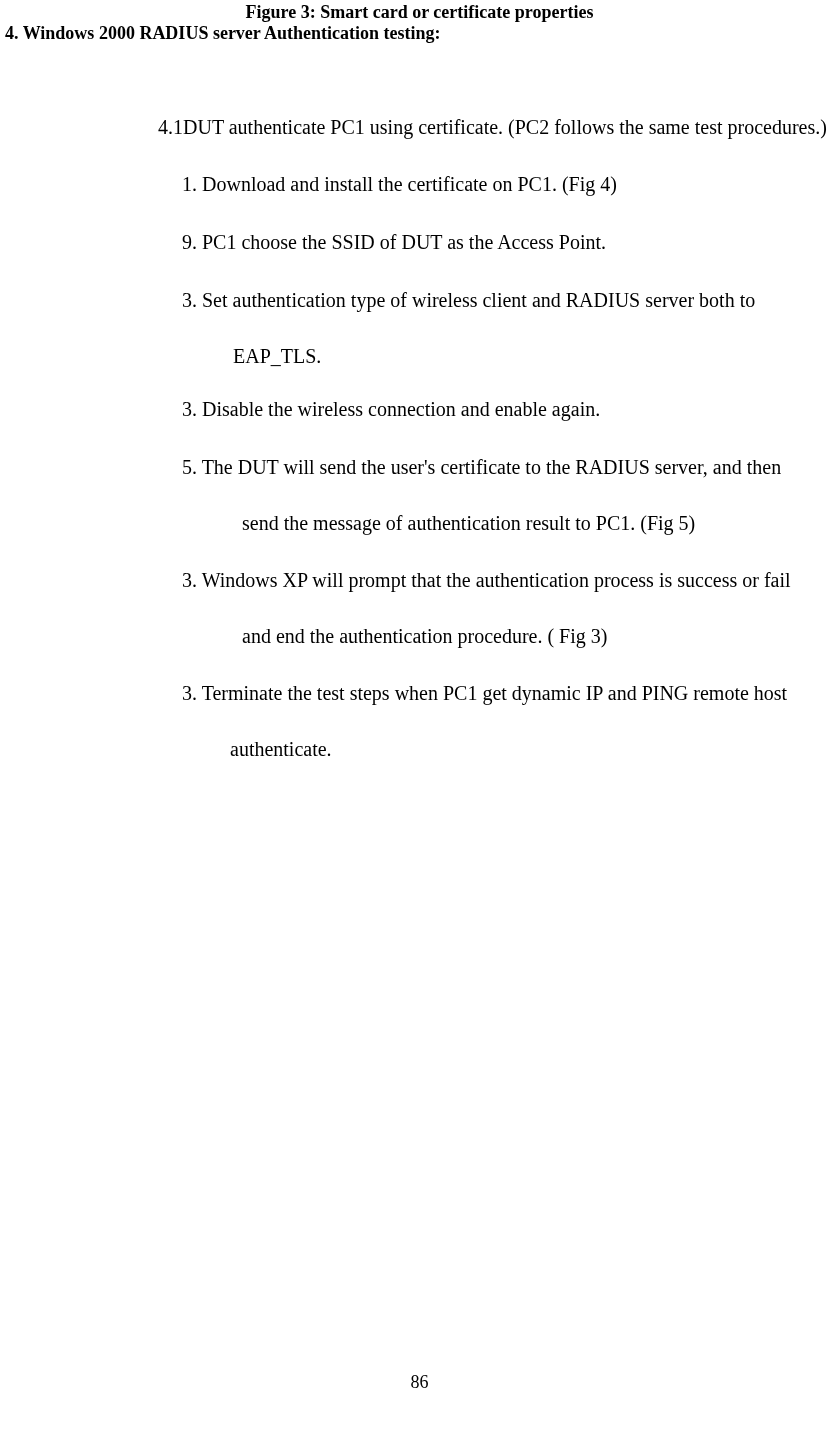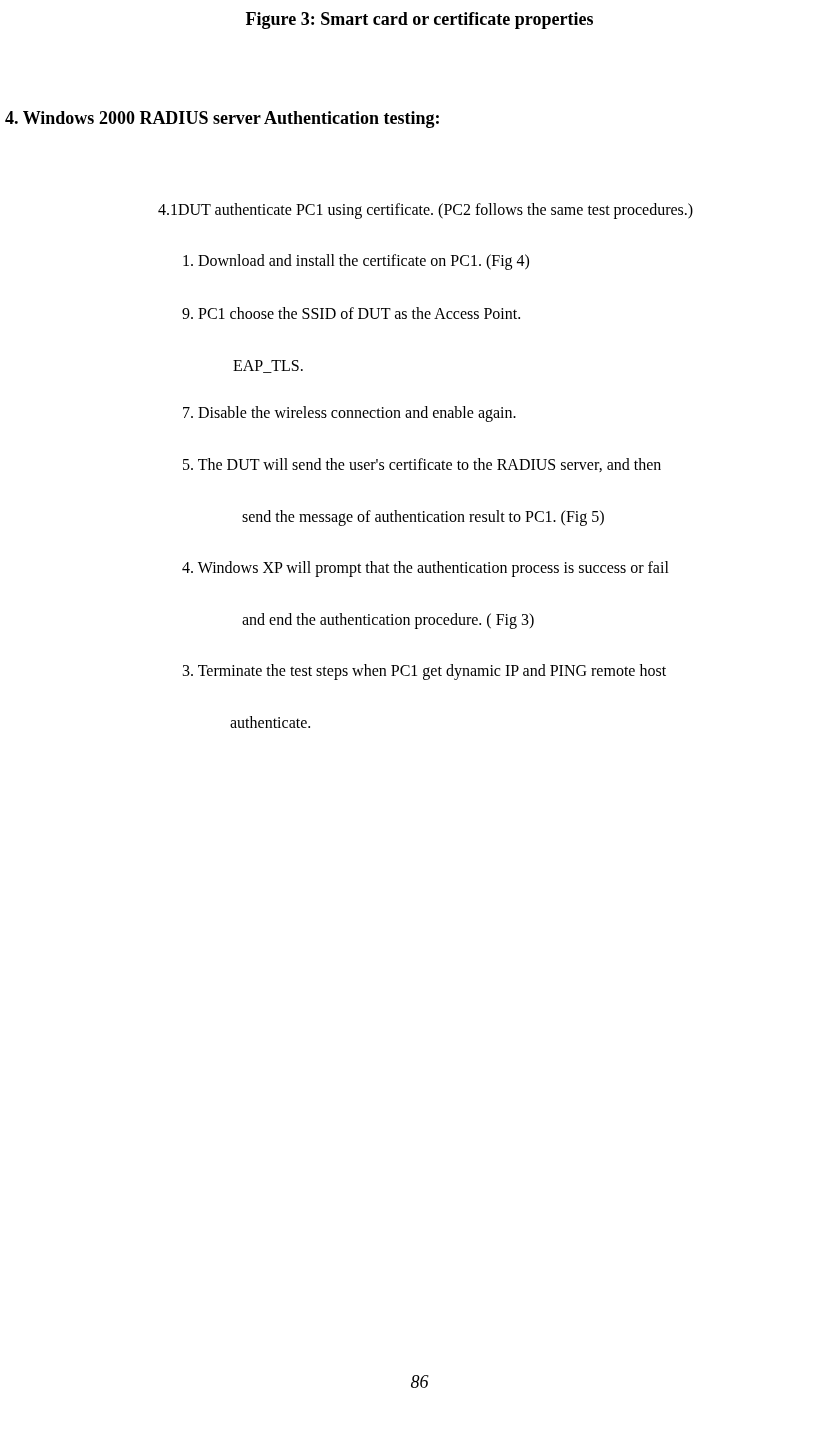--- a/index.html
+++ b/index.html
@@ -12,32 +12,31 @@
       height: 1433px;
       background: #ffffff;
       font-family: "Times New Roman", Times, serif;
       color: #000000;
       position: relative;
     }
     .figure-caption {
       text-align: center;
       font-weight: bold;
       font-size: 18px;
-      margin-top: 9px;
+      margin-top: 2px;
     }
     .section-heading {
       font-weight: bold;
       font-size: 18px;
-      margin-top: 78px;
       margin-left: 5px;
     }
     .content-block {
       margin-top: 72px;
       margin-left: 158px;
-      font-size: 16px;
+      font-size: 20px;
     }
     .intro-line {
       margin-bottom: 32px;
     }
     .step-line {
       margin-left: 24px;
       margin-bottom: 32px;
       line-height: 1.3;
     }
     .continuation-1 {
@@ -51,38 +50,38 @@
     .continuation-3 {
       margin-left: 72px;
       margin-bottom: 32px;
     }
     .page-number {
       position: absolute;
       bottom: 40px;
       width: 100%;
       text-align: center;
       font-size: 18px;
-      font-style: italic;
     }
   </style>
 </head>
 <body>
 
 <div class="figure-caption">Figure 3: Smart card or certificate properties</div>
 
 <div class="section-heading">4. Windows 2000 RADIUS server Authentication testing:</div>
 
 <div class="content-block">
   <div class="intro-line">4.1DUT authenticate PC1 using certificate. (PC2 follows the same test procedures.)</div>
 
   <div class="step-line">1.  Download and install the certificate on PC1. (Fig 4)</div>
   <div class="step-line">9.  PC1 choose the SSID of DUT as the Access Point.</div>
+  <div class="step-line">3.  Set authentication type of wireless client and RADIUS server both to</div>
   <div class="continuation-1">EAP_TLS.</div>
-  <div class="step-line">7.  Disable the wireless connection and enable again.</div>
+  <div class="step-line">3.  Disable the wireless connection and enable again.</div>
   <div class="step-line">5.  The DUT will send the user's certificate to the RADIUS server, and then</div>
   <div class="continuation-2">send the message of authentication result to PC1. (Fig 5)</div>
-  <div class="step-line">4.  Windows XP will prompt that the authentication process is success or fail</div>
+  <div class="step-line">3.  Windows XP will prompt that the authentication process is success or fail</div>
   <div class="continuation-2">and end the authentication procedure. ( Fig 3)</div>
   <div class="step-line">3.  Terminate the test steps when PC1 get dynamic IP and PING remote host</div>
   <div class="continuation-3">authenticate.</div>
 </div>
 
 <div class="page-number">86</div>
 
 </body></html>

